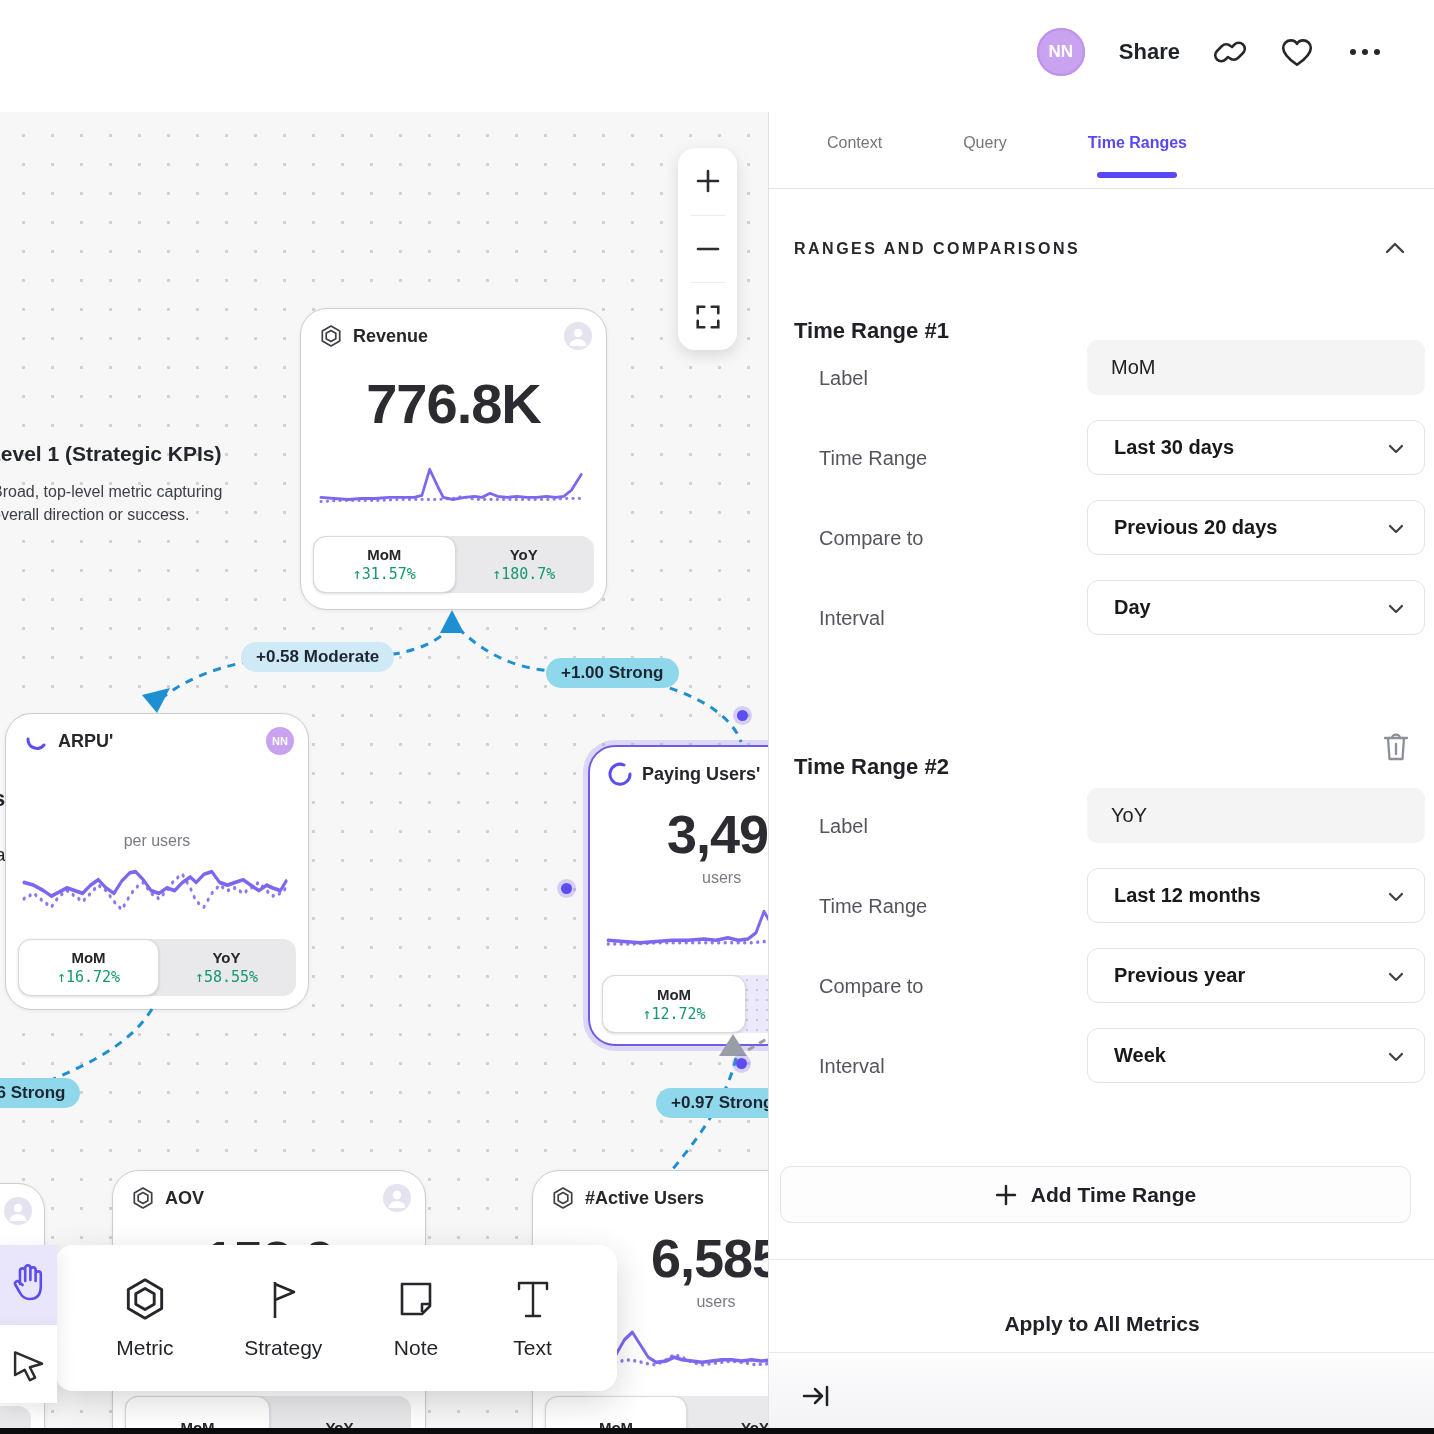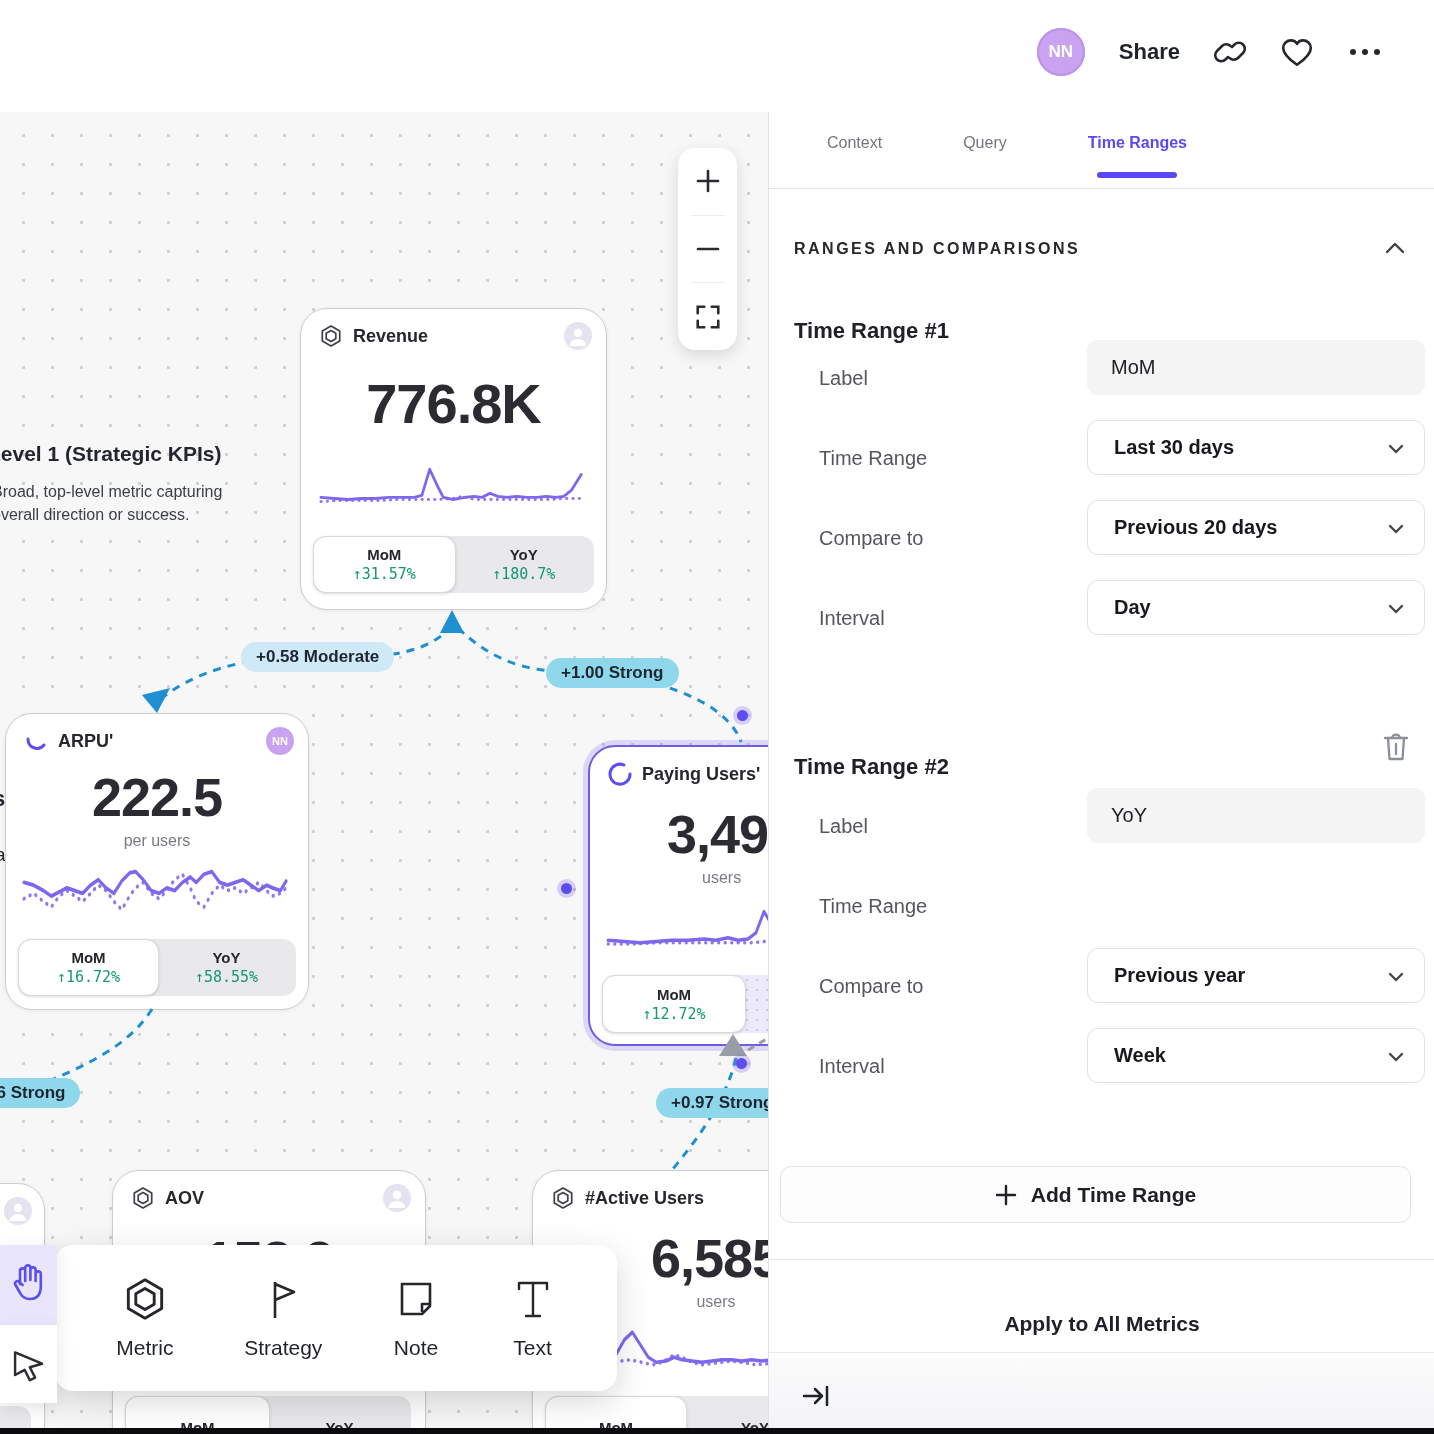--- a/index.html
+++ b/index.html
@@ -171,21 +171,20 @@
     <div class="card" style="left:5px;top:601px;width:302px;height:295px;">
       <div class="card-head">
         <span class="hicon">
           <svg width="24" height="24" viewBox="0 0 24 24" fill="none">
               <path d="M4,10 A9,9 0 0 0 20,16" stroke="#5b4df0" stroke-width="3" stroke-linecap="round"></path>
             </svg>
           </span>
         <span class="card-title">ARPU'</span>
         <span class="card-avatar nn">NN</span>
       </div>
-      <div class="big-value" style="top:52px;font-size:54px;">222.5</div>
       <div class="unit" style="top:118px;">per users</div>
       <div class="spark" style="left:14px;top:148px;width:274px;height:60px;">
         <svg viewBox="0 0 280 44" preserveAspectRatio="none">
           <polyline fill="none" stroke="#8b79f1" stroke-width="2.8" stroke-dasharray="0.5 6" stroke-linecap="round" points="4,27 14,23 24,29 32,33 40,25 48,21 56,25 64,29 72,23 80,17 88,21 96,29 104,35 112,25 118,19 126,15 134,23 142,27 150,21 158,13 166,9 174,19 180,29 188,33 196,23 204,17 212,21 220,19 228,23 236,19 244,15 252,21 258,25 266,23 272,19"></polyline>
           <polyline fill="none" stroke="#7b68ee" stroke-width="2.8" stroke-linejoin="round" stroke-linecap="round" points="4,15 14,17 24,21 32,25 40,22 48,19 56,21 64,23 72,17 80,13 88,19 96,23 104,14 112,8 118,7 126,13 134,21 142,23 150,19 158,21 166,15 174,11 180,15 188,9 196,7 204,15 212,17 220,15 228,13 236,17 244,21 252,17 258,19 266,21 272,14"></polyline>
         </svg>
       </div>
       <div class="pillbar" style="left:12px;top:225px;width:278px;height:57px;">
         <div class="pill active">
           <span class="plabel">MoM</span>
@@ -429,20 +428,26 @@
 
     <div class="tr-title" style="top:733px;">Time Range #2</div>
     <span class="trash" style="top:730px;">
       <svg width="30" height="32" viewBox="0 0 30 32" fill="none" stroke="#8a8f98" stroke-width="2.3" stroke-linecap="round" stroke-linejoin="round">
         <path d="M4,8 H26 M11,8 a4,3.4 0 0 1 8,0 M7,8 l1.5,21 h13 L23,8 M15,14 v10"></path>
       </svg>
       </span>
     <span class="row-label" style="top:815px;">Label</span>
     <input class="field input" style="top: 788px;" value="YoY">
     <span class="row-label" style="top:895px;">Time Range</span>
+    <div class="field select" style="top:868px;">
+      <span>Last 12 months</span>
+      <span><svg width="16" height="10" viewBox="0 0 16 10" fill="none" stroke="#3f3f46" stroke-width="2.2" stroke-linecap="round" stroke-linejoin="round">
+            <polyline points="2,2 8,8 14,2"></polyline>
+          </svg></span>
+    </div>
     <span class="row-label" style="top:975px;">Compare to</span>
     <div class="field select" style="top:948px;">
       <span>Previous year</span>
       <span><svg width="16" height="10" viewBox="0 0 16 10" fill="none" stroke="#3f3f46" stroke-width="2.2" stroke-linecap="round" stroke-linejoin="round">
             <polyline points="2,2 8,8 14,2"></polyline>
           </svg></span>
     </div>
     <span class="row-label" style="top:1055px;">Interval</span>
     <div class="field select" style="top:1028px;">
       <span>Week</span>

